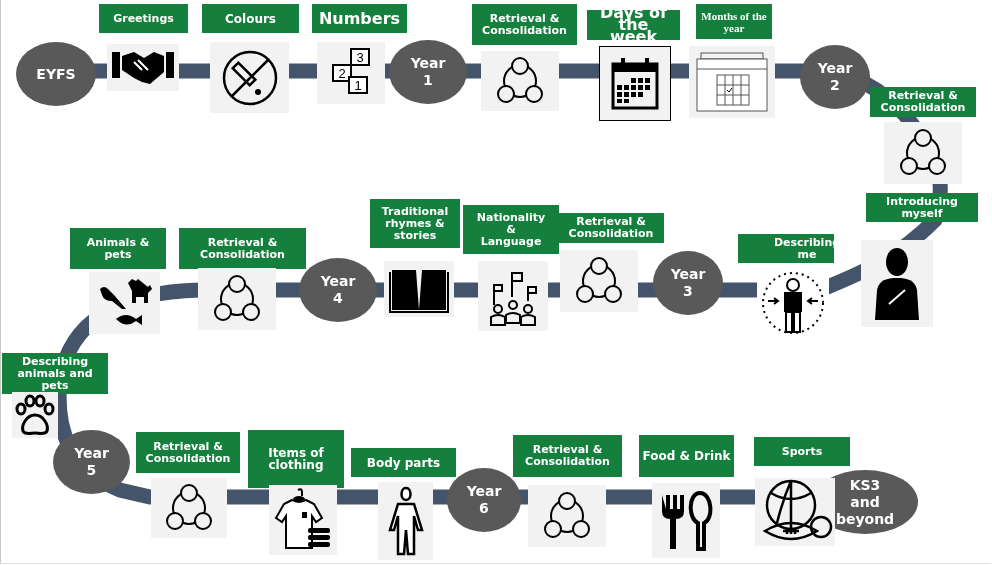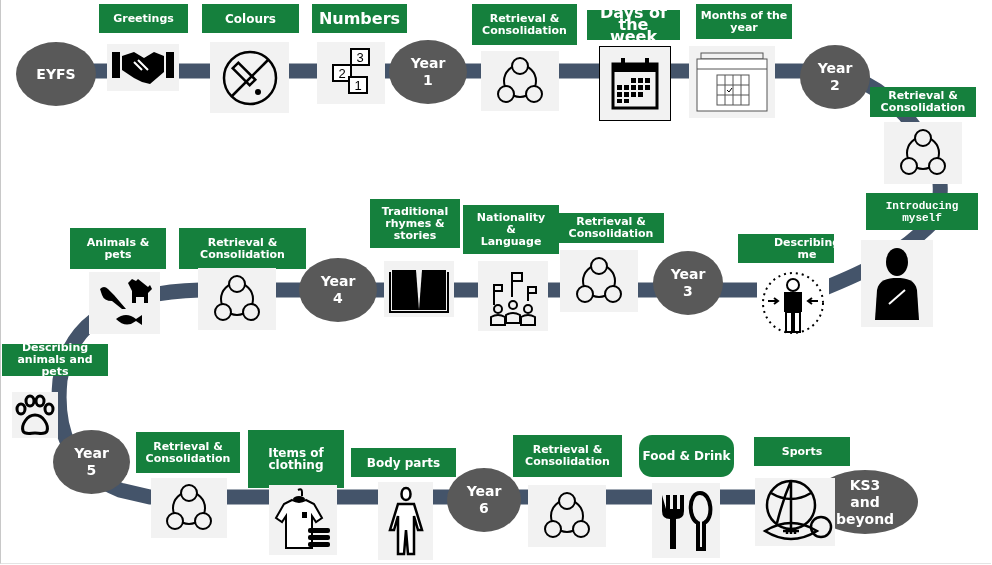--- a/index.html
+++ b/index.html
@@ -39,49 +39,49 @@
 and
 beyond</div>
 
 <div class="lbl" style="left:99px;top:4px;width:89px;height:29px;">Greetings</div>
 <div class="lbl" style="left:202px;top:4px;width:97px;height:29px;font-size:12px;">Colours</div>
 <div class="lbl" style="left:312px;top:4px;width:95px;height:29px;font-size:16px;">Numbers</div>
 <div class="lbl" style="left:472px;top:4px;width:105px;height:41px;">Retrieval &amp;
 Consolidation</div>
 <div class="lbl" style="left:587px;top:10px;width:93px;height:30px;font-size:16px;">Days of the
 week</div>
-<div class="lbl" style="left:696px;top:4px;width:96px;height:35px;">Months of the
+<div class="lbl" style="left:696px;top:4px;width:76px;height:35px;font-family:Liberation Serif, serif;">Months of the
 year</div>
 <div class="lbl" style="left:870px;top:87px;width:106px;height:30px;">Retrieval &amp;
 Consolidation</div>
-<div class="lbl" style="left:866px;top:193px;width:112px;height:37px;font-family:Liberation Mono, monospace;">Introducing
+<div class="lbl" style="left:866px;top:193px;width:112px;height:29px;">Introducing
 myself</div>
 <div class="lbl" style="left:738px;top:234px;width:96px;height:29px;padding-left:44px;">Describing me</div>
 <div class="lbl" style="left:558px;top:213px;width:106px;height:30px;">Retrieval &amp;
 Consolidation</div>
 <div class="lbl" style="left:463px;top:205px;width:96px;height:49px;">Nationality
 &amp;
 Language</div>
 <div class="lbl" style="left:370px;top:199px;width:90px;height:49px;">Traditional
 rhymes &amp;
 stories</div>
 <div class="lbl" style="left:179px;top:228px;width:127px;height:41px;">Retrieval &amp;
 Consolidation</div>
 <div class="lbl" style="left:70px;top:228px;width:96px;height:41px;">Animals &amp; pets</div>
-<div class="lbl" style="left:2px;top:344px;width:106px;height:32px;">Describing
+<div class="lbl" style="left:2px;top:353px;width:106px;height:41px;">Describing
 animals and
 pets</div>
 <div class="lbl" style="left:136px;top:432px;width:104px;height:41px;">Retrieval &amp;
 Consolidation</div>
 <div class="lbl" style="left:248px;top:430px;width:96px;height:58px;font-size:12px;">Items of
 clothing</div>
 <div class="lbl" style="left:351px;top:448px;width:105px;height:29px;font-size:12px;">Body parts</div>
 <div class="lbl" style="left:513px;top:435px;width:109px;height:42px;">Retrieval &amp;
 Consolidation</div>
-<div class="lbl" style="left:639px;top:435px;width:95px;height:42px;font-size:12px;border-radius:13px;">Food &amp; Drink</div>
+<div class="lbl" style="left:639px;top:435px;width:95px;height:42px;font-size:12px;">Food &amp; Drink</div>
 <div class="lbl" style="left:754px;top:437px;width:96px;height:29px;">Sports</div>
 
 <div class="ic" style="left:107px;top:44px;width:72px;height:47px;">
   <svg width="66" height="40" viewBox="0 0 66 40">
       <rect x="2" y="4" width="8" height="26" fill="#000"></rect>
       <rect x="56" y="4" width="8" height="26" fill="#000"></rect>
       <path d="M12 8 L24 4 L34 10 L44 4 L54 8 L54 24 L40 36 L32 34 L24 30 L12 22 Z" fill="#000"></path>
       <path d="M24 14 L32 22 M28 12 L38 22" stroke="#fff" stroke-width="2"></path>
     </svg>
 </div>

